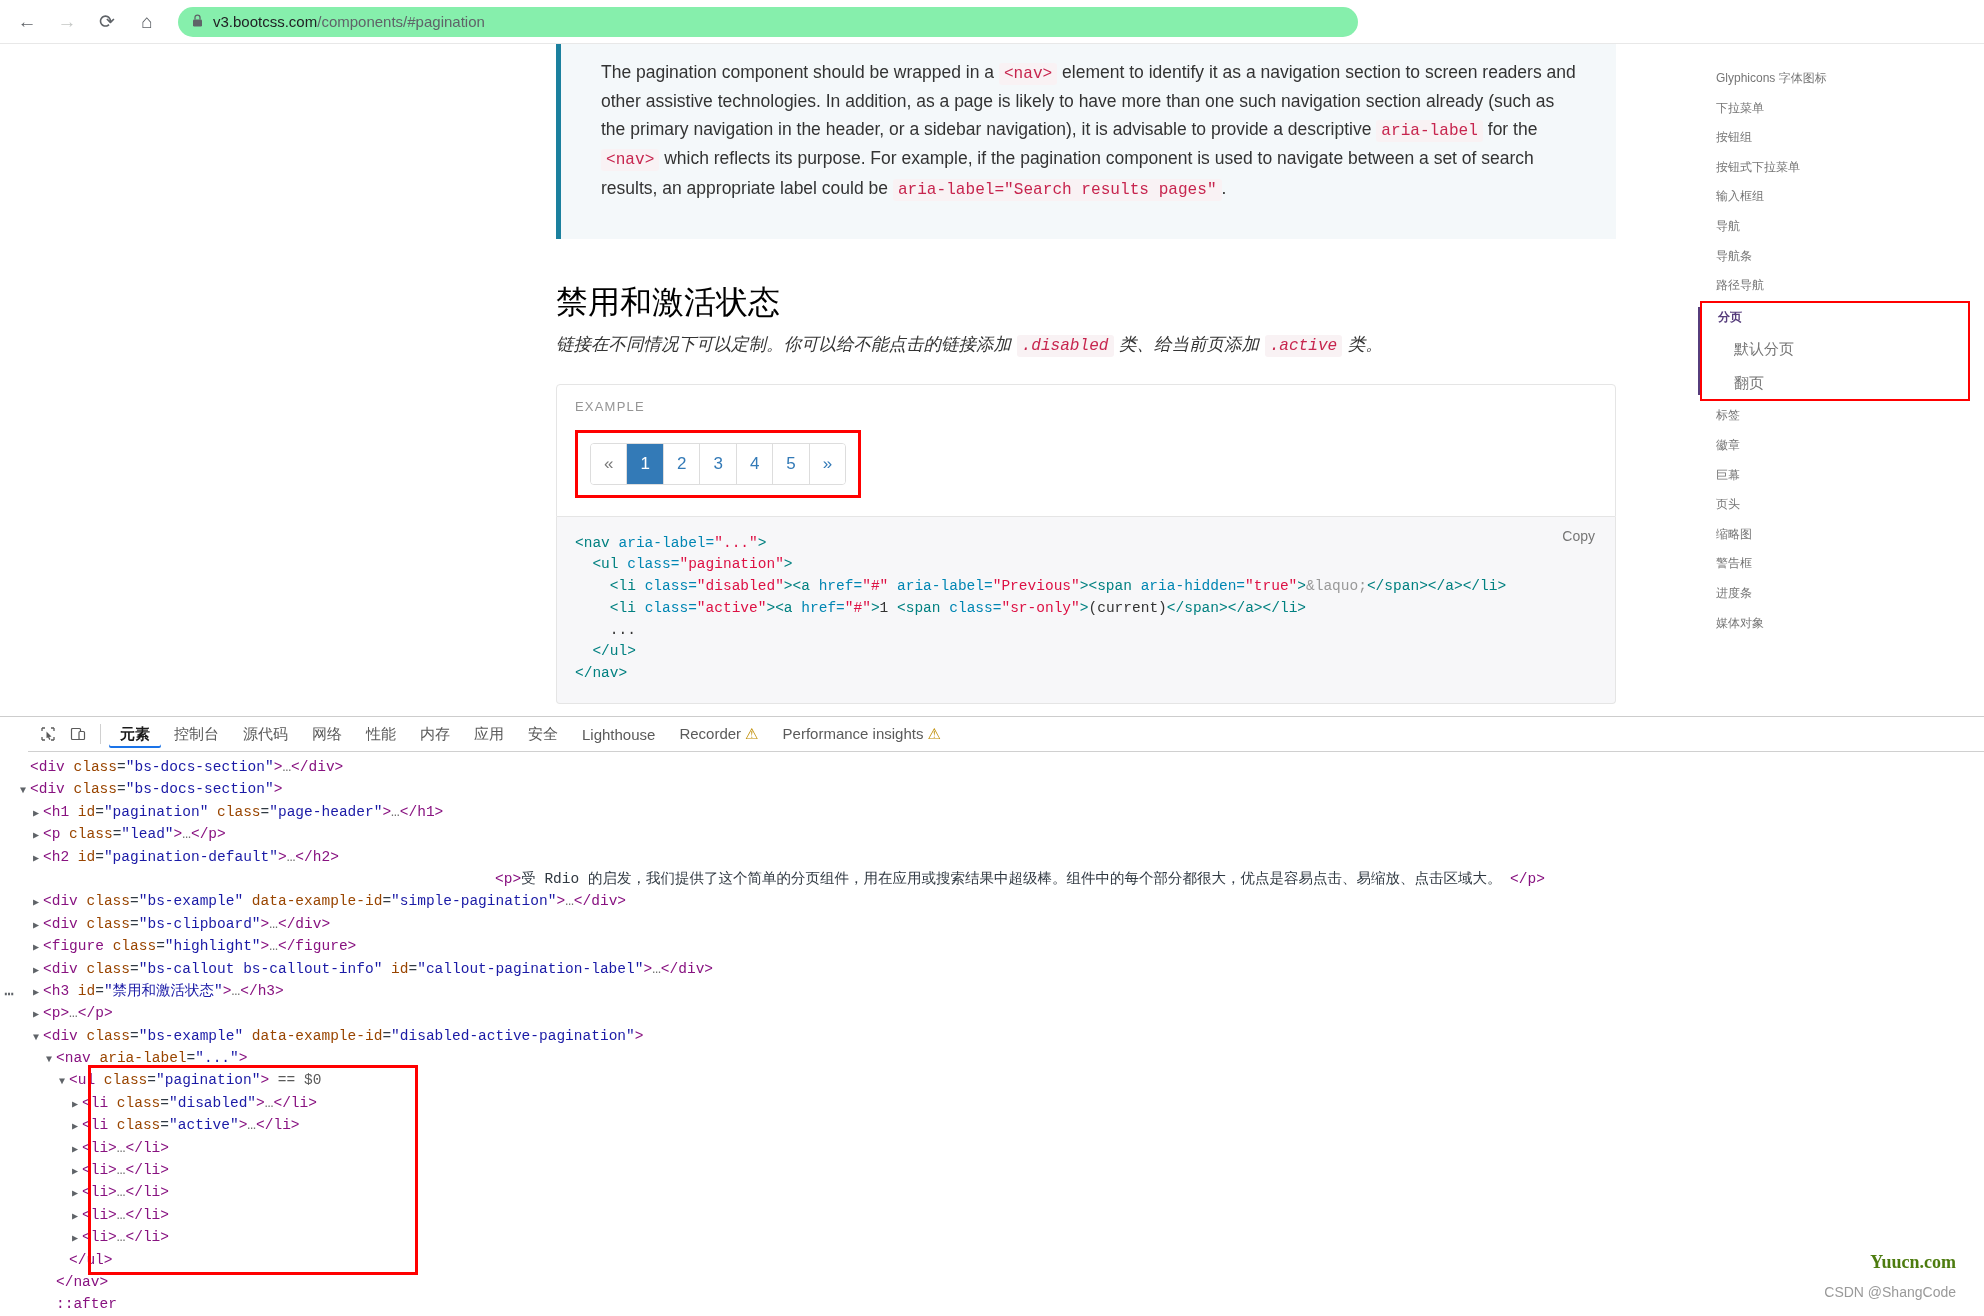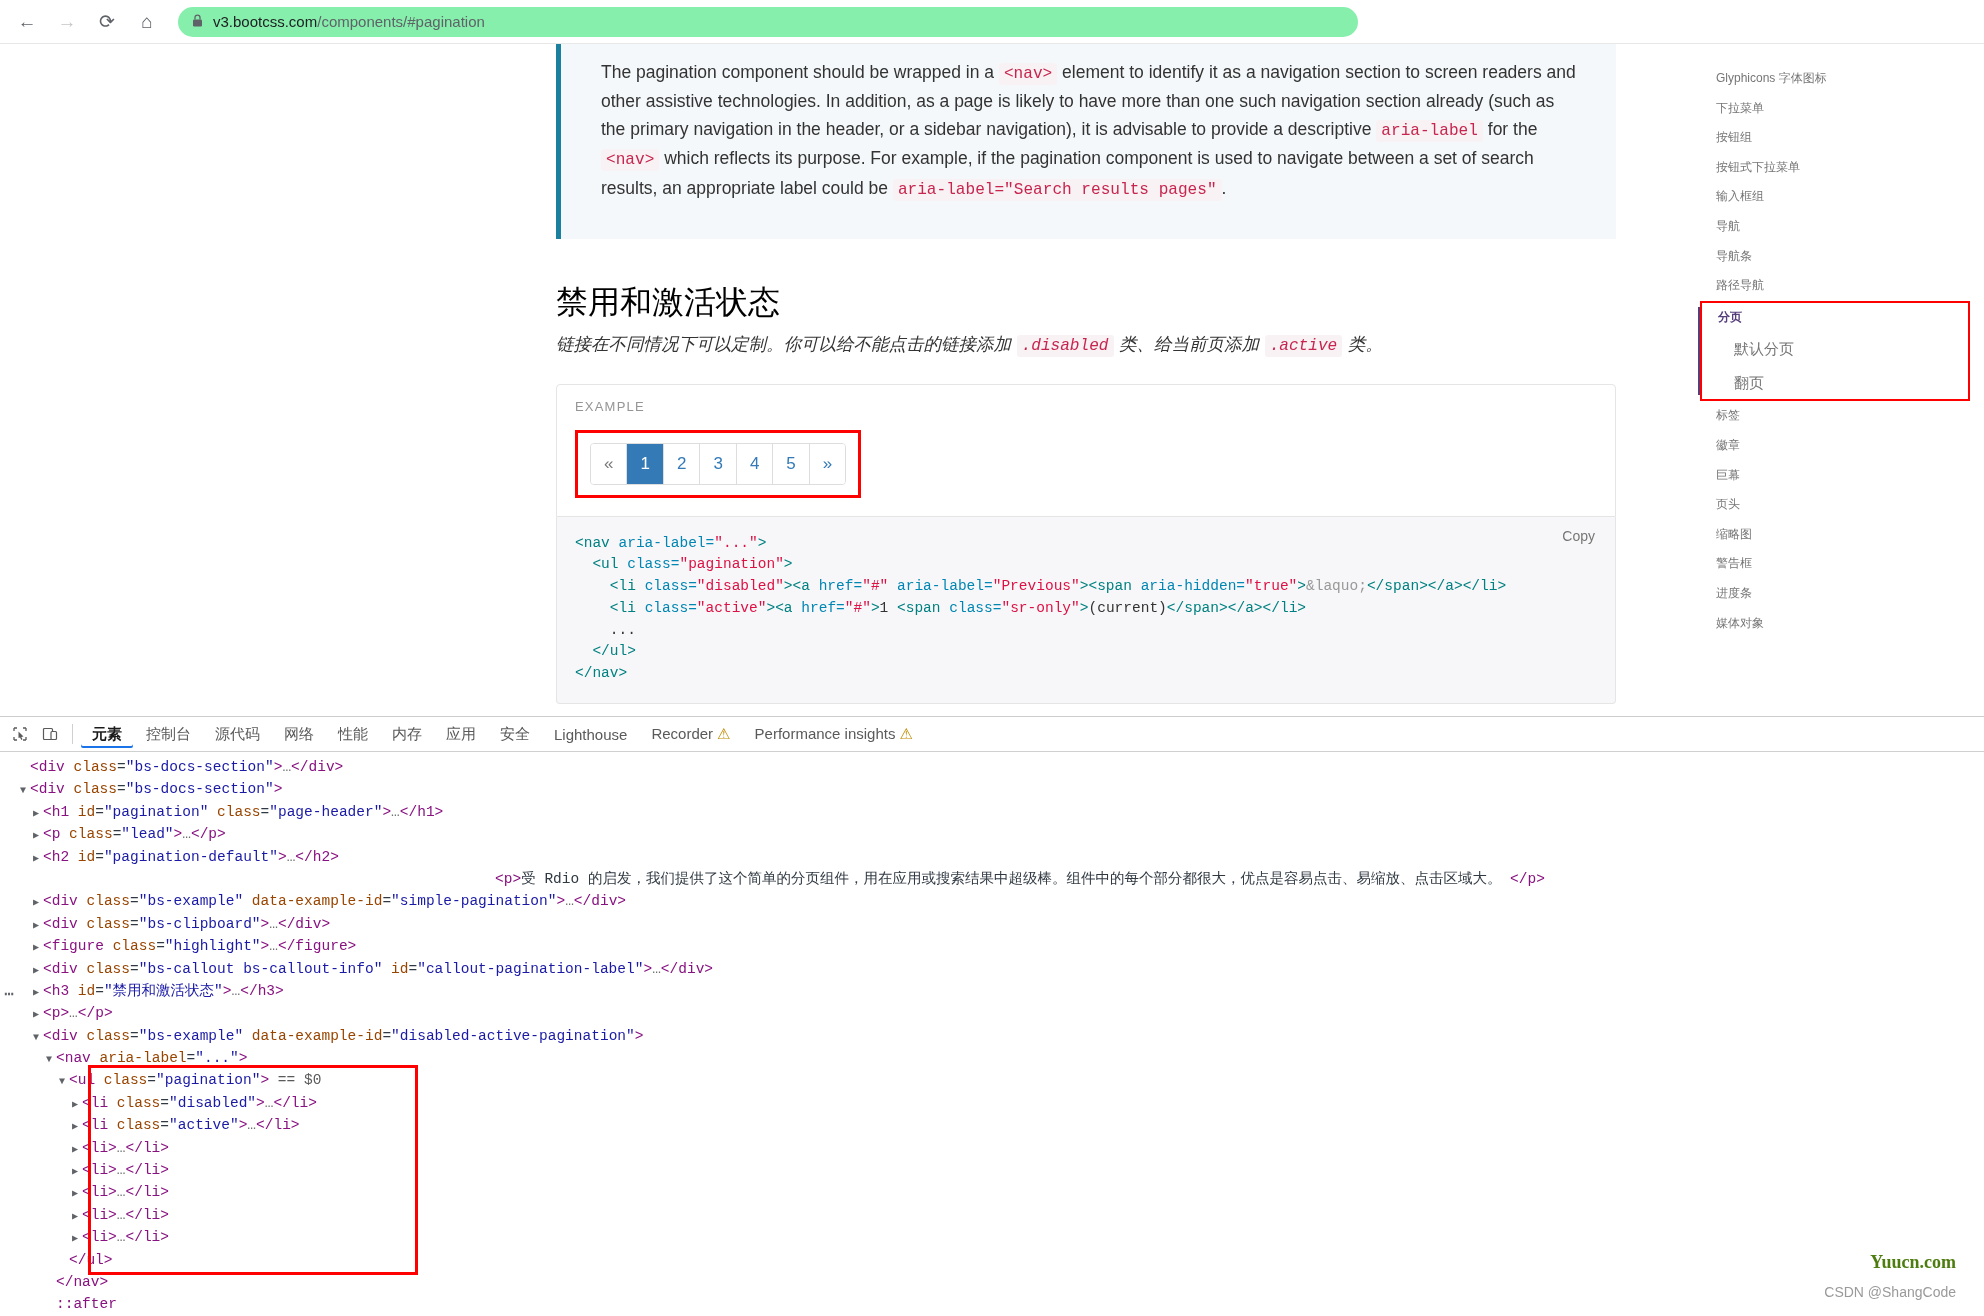--- a/index.html
+++ b/index.html
@@ -156,20 +156,21 @@
     width: 1984px; height: 600px;
     background: #ffffff;
     border-top: 1px solid #cdcdcd;
     font-family: "Liberation Sans", sans-serif;
     overflow: hidden;
   }
   #dt-tabbar {
     height: 35px; display: flex; align-items: center;
     border-bottom: 1px solid #d0d0d0; padding: 0 6px; gap: 2px;
     background: #fff;
+    margin-left: 28px;
   }
   .dt-icon-btn {
     width: 28px; height: 26px; display:flex; align-items:center; justify-content:center;
     color: #5a5a5a; cursor: pointer;
   }
   .dt-sep { width:1px; height:20px; background:#d0d0d0; margin: 0 6px; }
   .dt-tab {
     font-size: 15px; color: #5a5a5a; padding: 4px 11px; cursor: pointer;
     white-space: nowrap; border-radius: 2px;
   }

